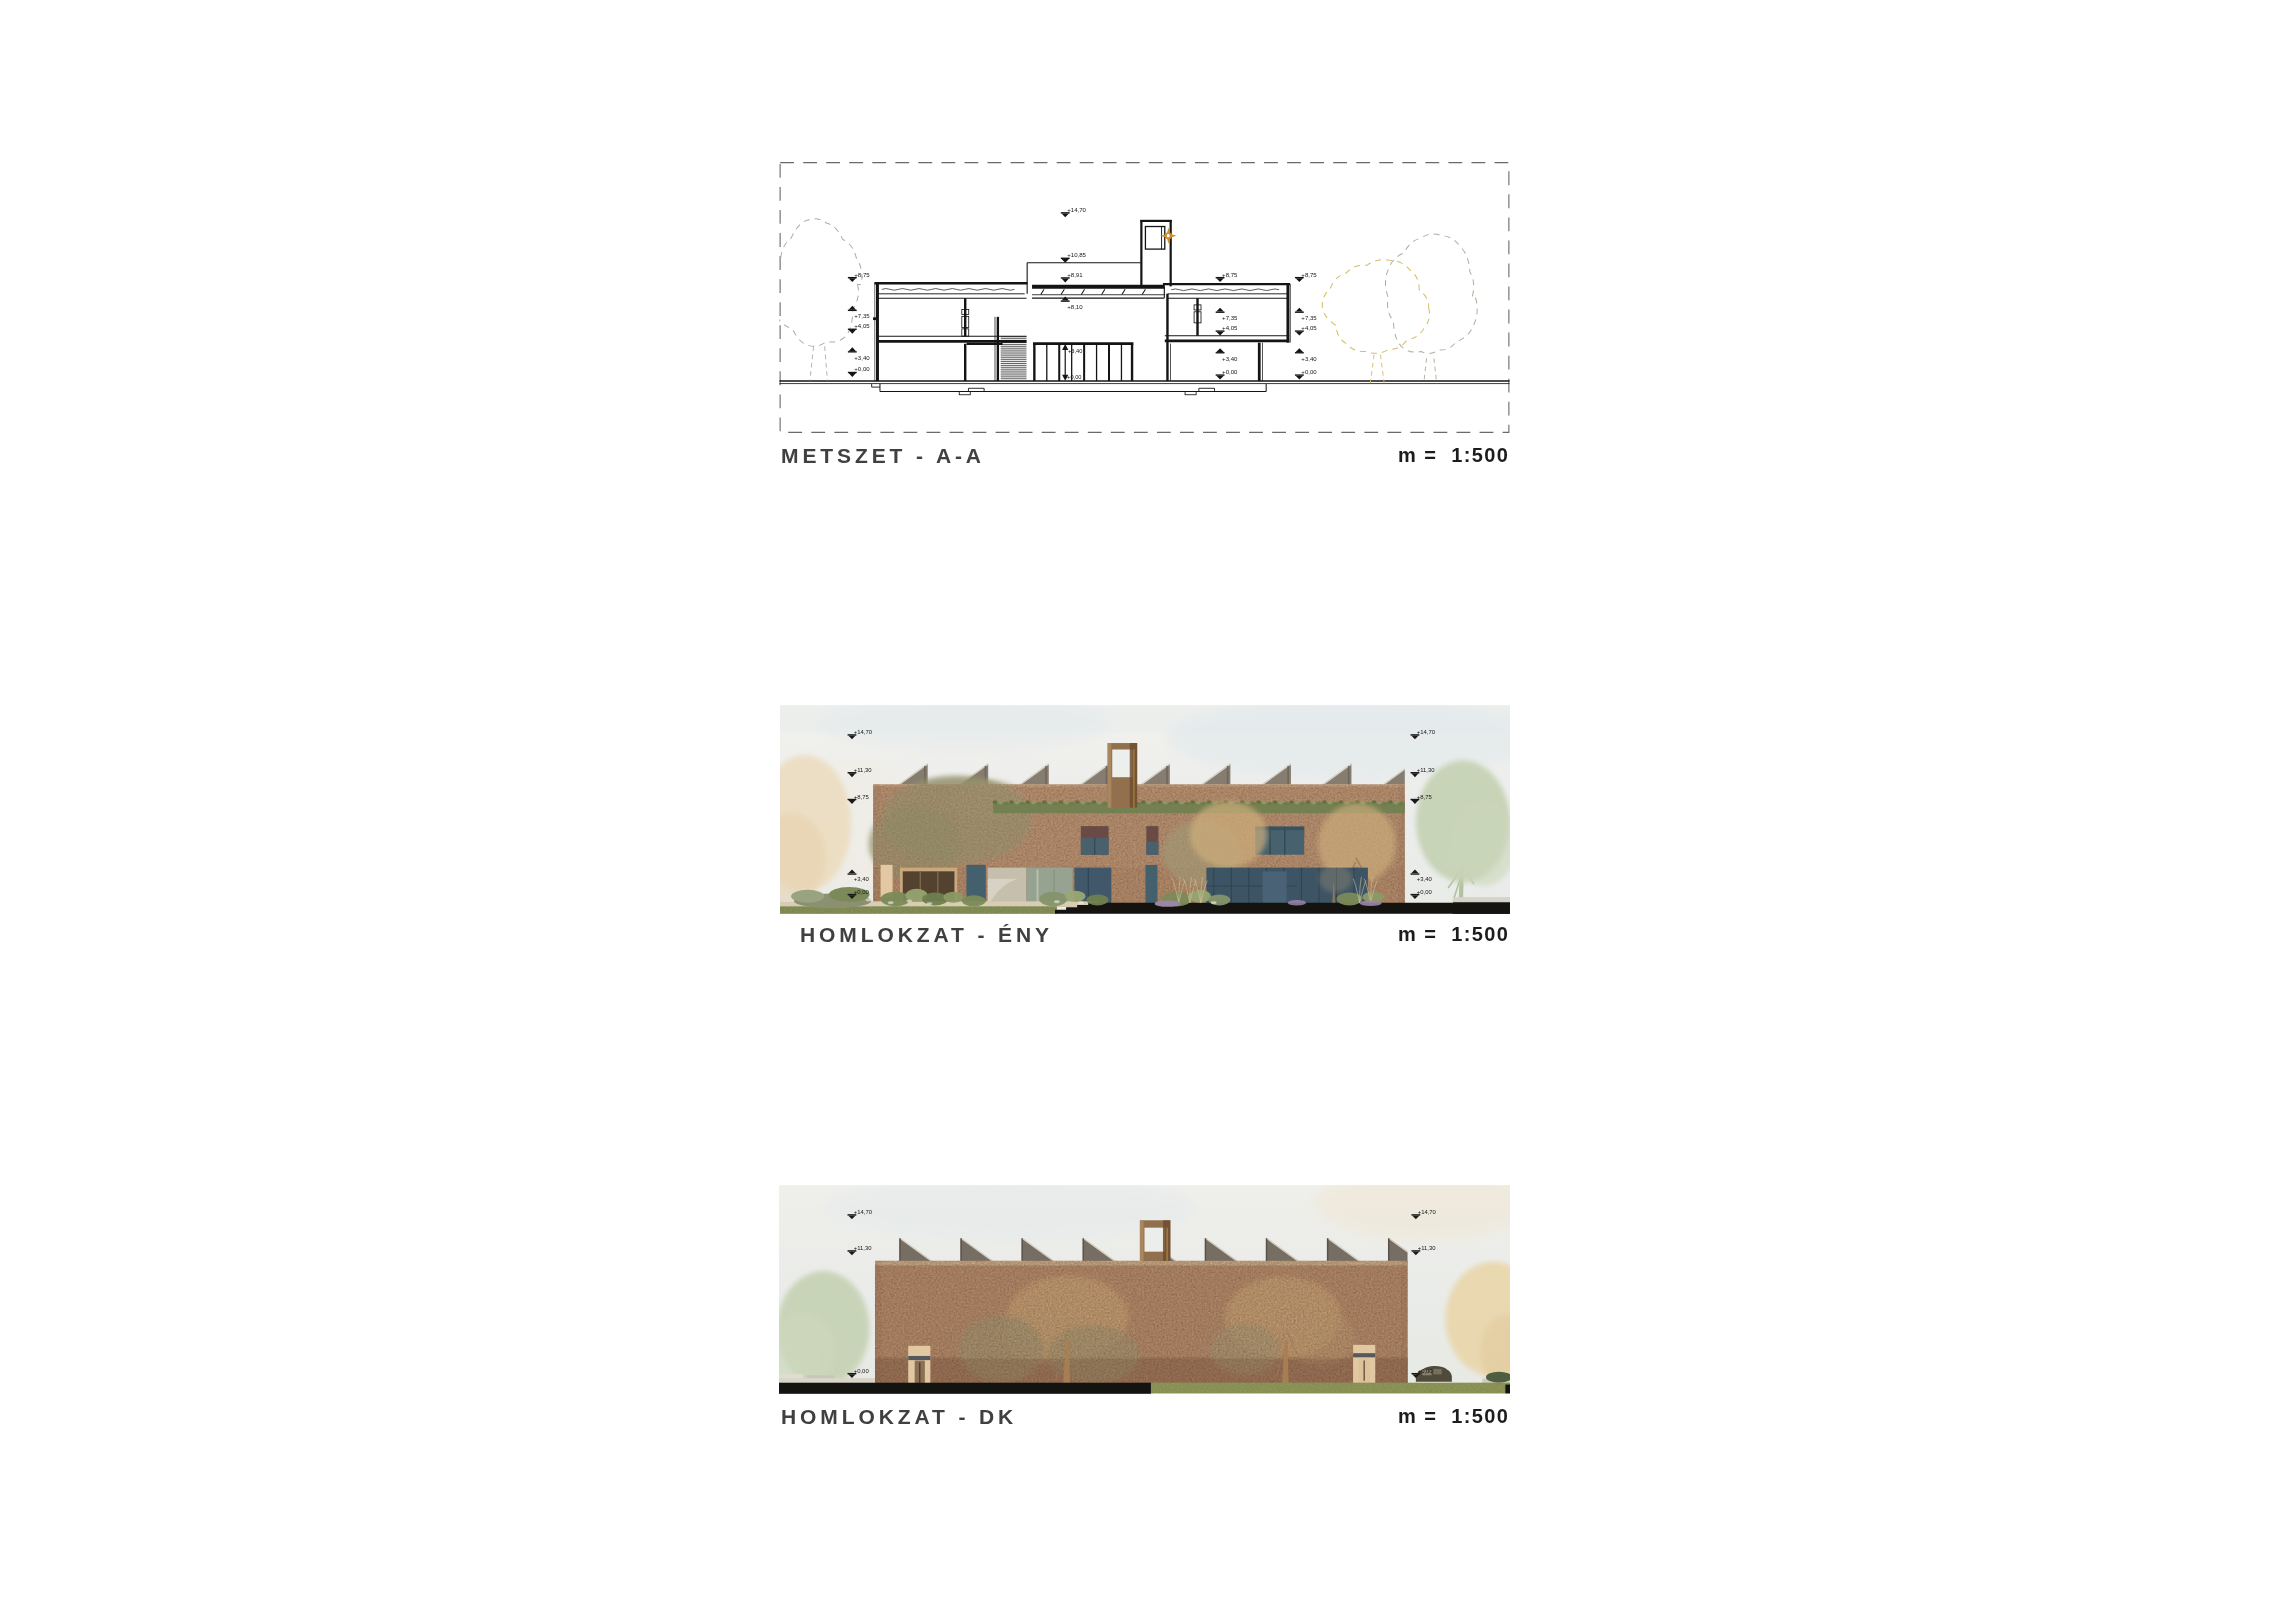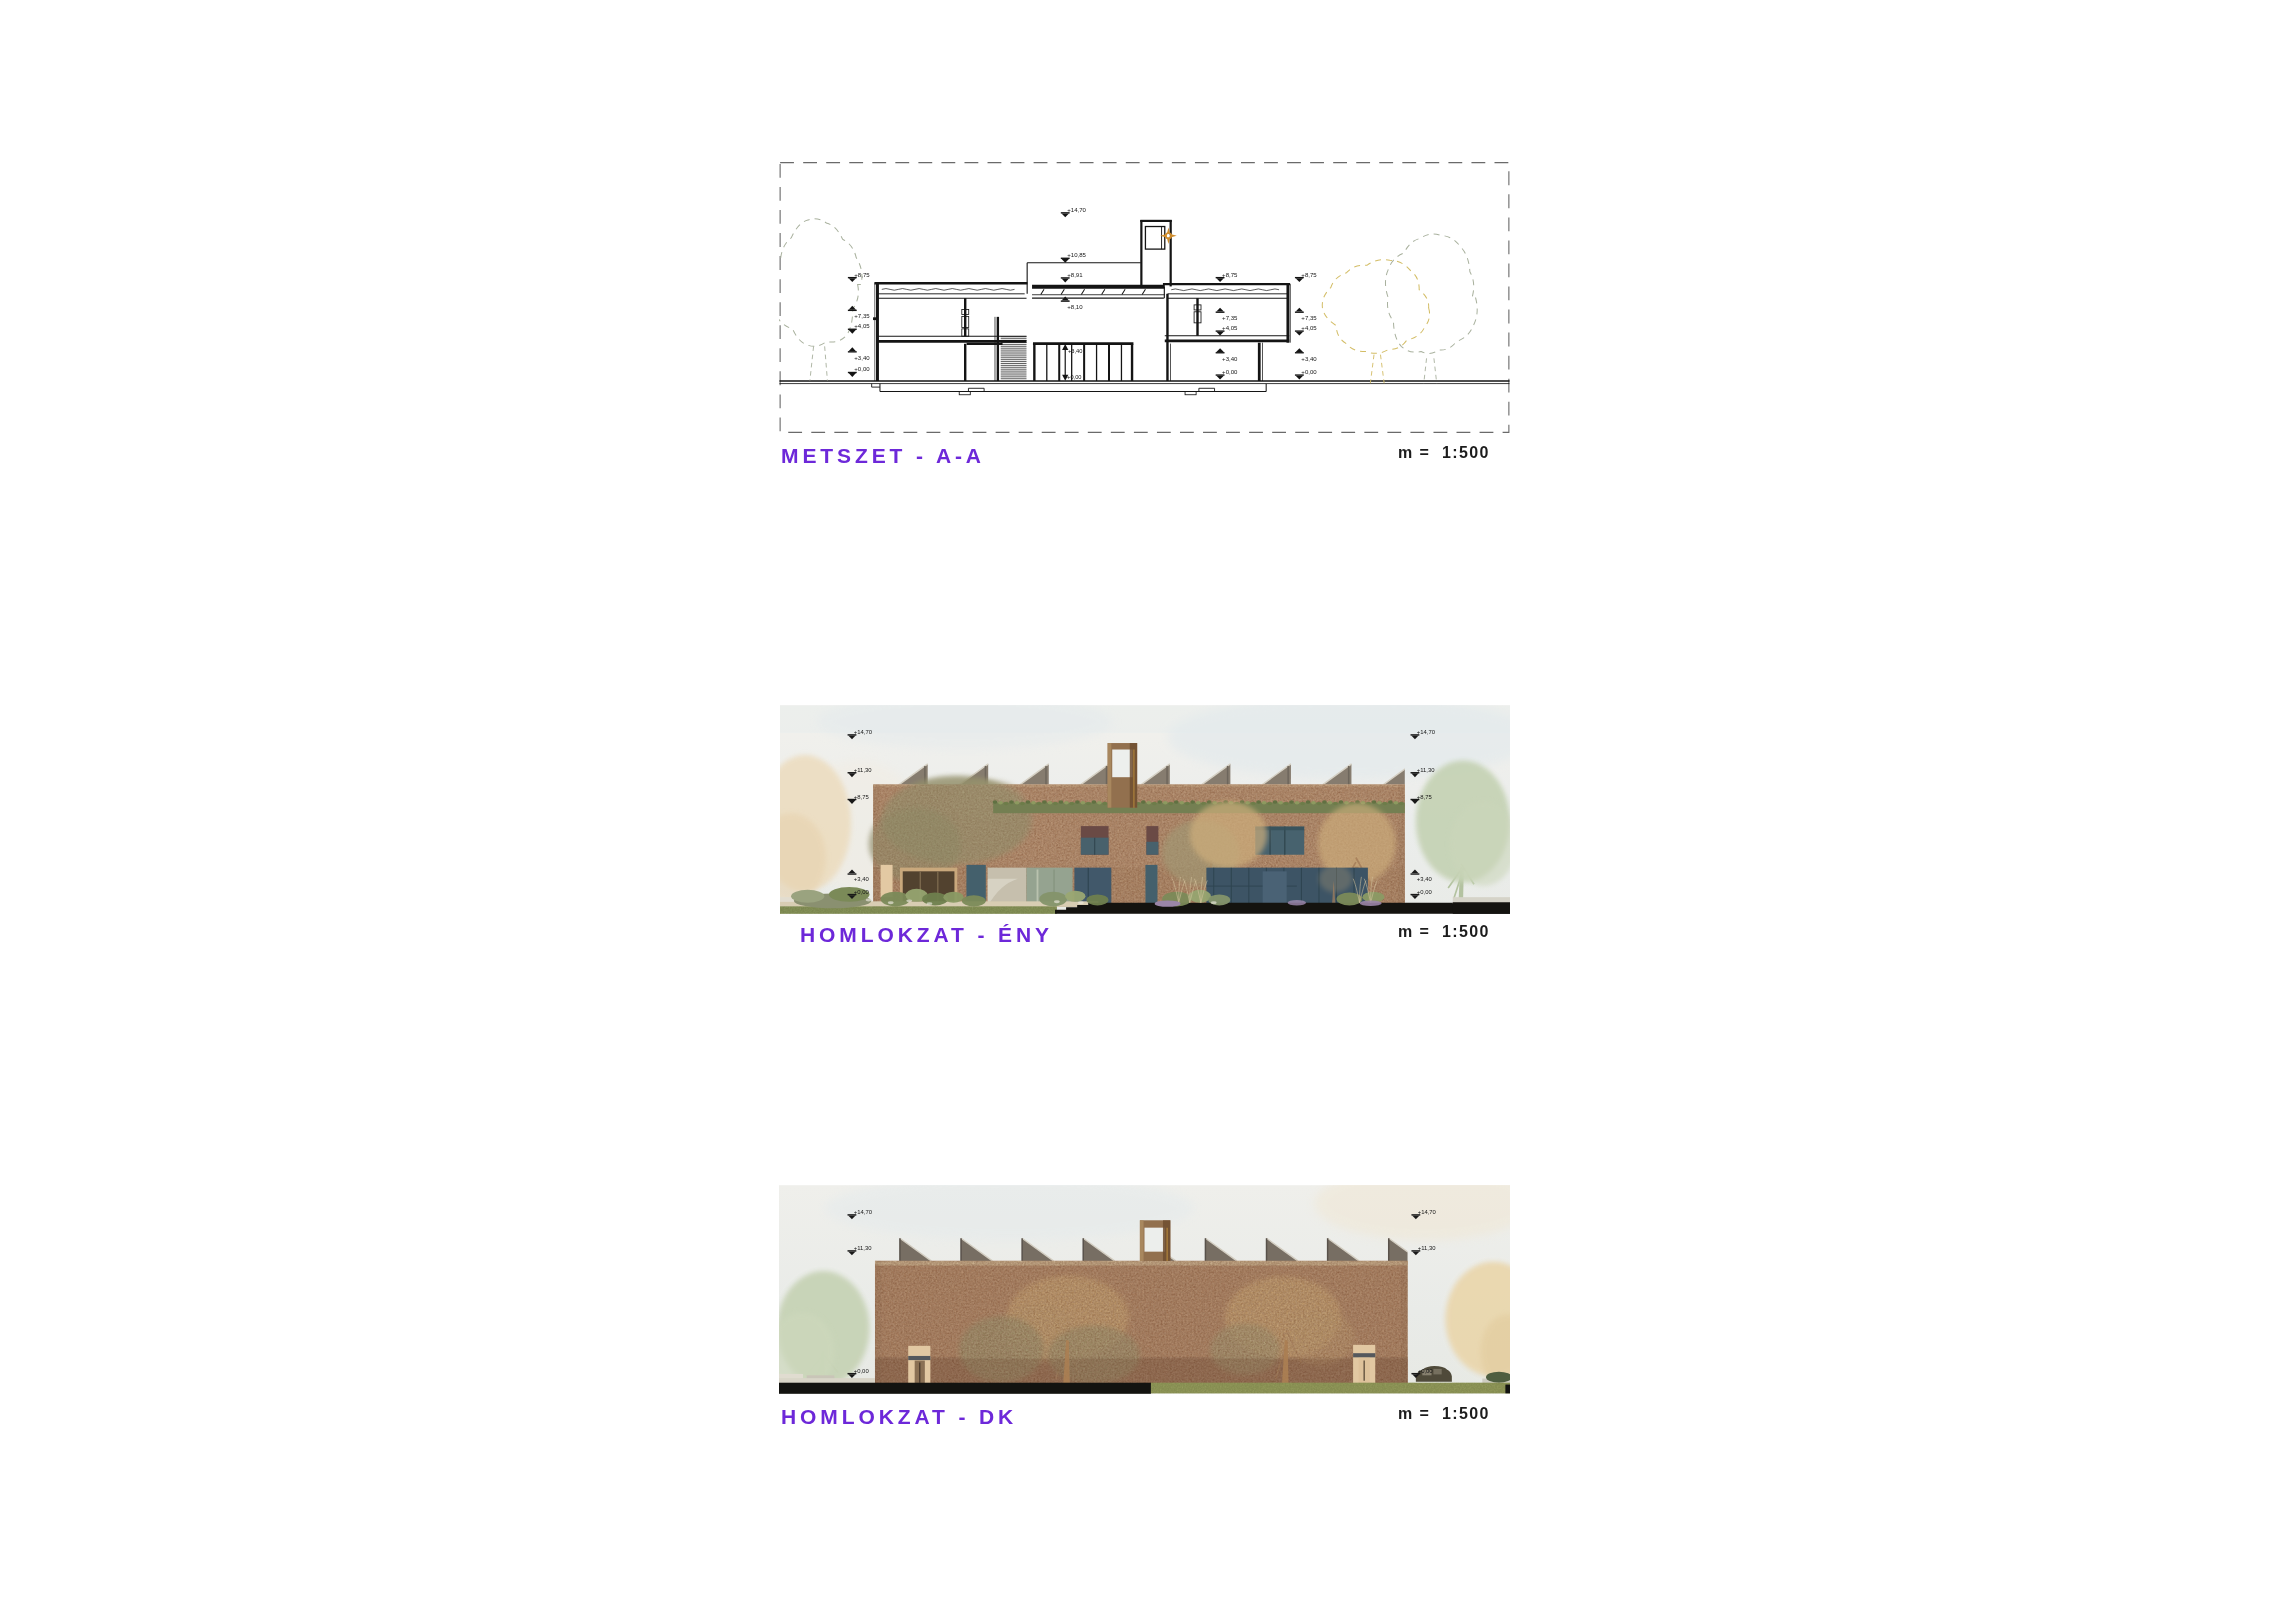--- a/index.html
+++ b/index.html
@@ -1,19 +1,19 @@
 <!DOCTYPE html>
 <html style="font-size:14.8px"><head>
 <meta charset="utf-8">
 <style>
 html,body{margin:0;padding:0;background:#ffffff;}
 body{width:2289px;height:1619px;position:relative;font-family:"Liberation Sans",sans-serif;overflow:hidden;}
 .abs{position:absolute;}
-.title{position:absolute;color:#6d28d9;font-size:21px;font-weight:bold;letter-spacing:3.9px;white-space:pre;}
-.scale{position:absolute;color:#1c1c1c;font-size:16px;font-weight:bold;letter-spacing:1.4px;white-space:pre;}
+.title{position:absolute;color:#404040;font-size:21px;font-weight:bold;letter-spacing:3.9px;white-space:pre;}
+.scale{position:absolute;color:#1c1c1c;font-size:20px;font-weight:bold;letter-spacing:1.4px;white-space:pre;}
 </style>
 </head>
 <body>
 <svg class="abs" style="left:779px;top:162px" width="731" height="271" viewBox="0 0 792 294">
   <g id="p1">
       <rect x="0.7" y="0.7" width="790.6" height="292.6" fill="none" stroke="#6a6a6a" stroke-width="1.2" stroke-dasharray="15 10"></rect>
       <line x1="0" y1="237.6" x2="792" y2="237.6" stroke="#141414" stroke-width="1.4"></line>
       <line x1="0" y1="240.4" x2="792" y2="240.4" stroke="#141414" stroke-width="0.9"></line>
       <path d="M84.8,133.0 Q87.9,148.0 79.4,159.4 Q79.7,178.7 72.2,188.8 Q63.5,197.4 50.9,194.7 Q40.7,202.7 30.5,198.6 Q20.5,195.5 14.2,181.0 Q0.8,177.0 -4.4,164.2 Q-9.8,150.5 -3.9,133.0 Q-7.1,117.5 1.1,105.6 Q2.9,89.5 12.7,82.4 Q19.4,67.1 29.8,63.2 Q40.7,58.8 51.6,66.5 Q62.0,69.4 68.5,83.8 Q79.9,89.4 83.3,103.9 Q91.7,116.6 88.6,133.0 Z" fill="none" stroke="#a9b19e" stroke-width="1.1" stroke-dasharray="6.5 5.5"></path>
       <line x1="37" y1="200" x2="33" y2="237" stroke="#a9b19e" stroke-width="1.0" stroke-dasharray="5 4"></line>

